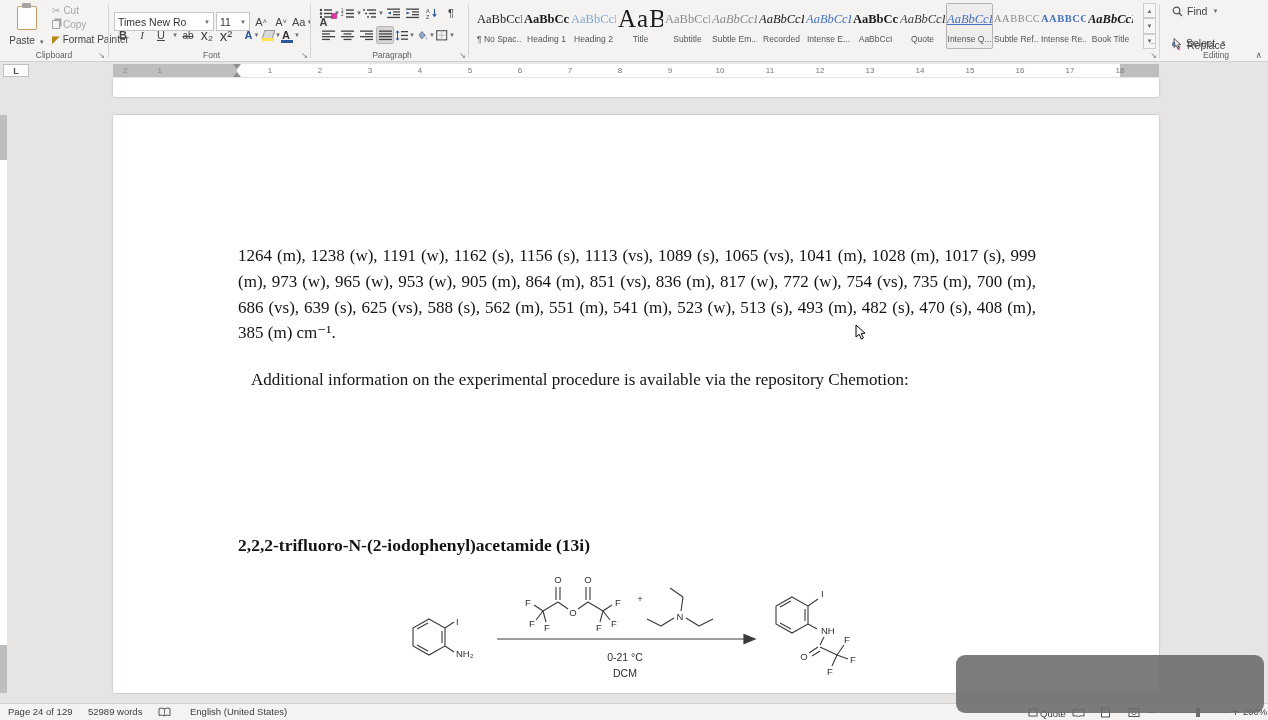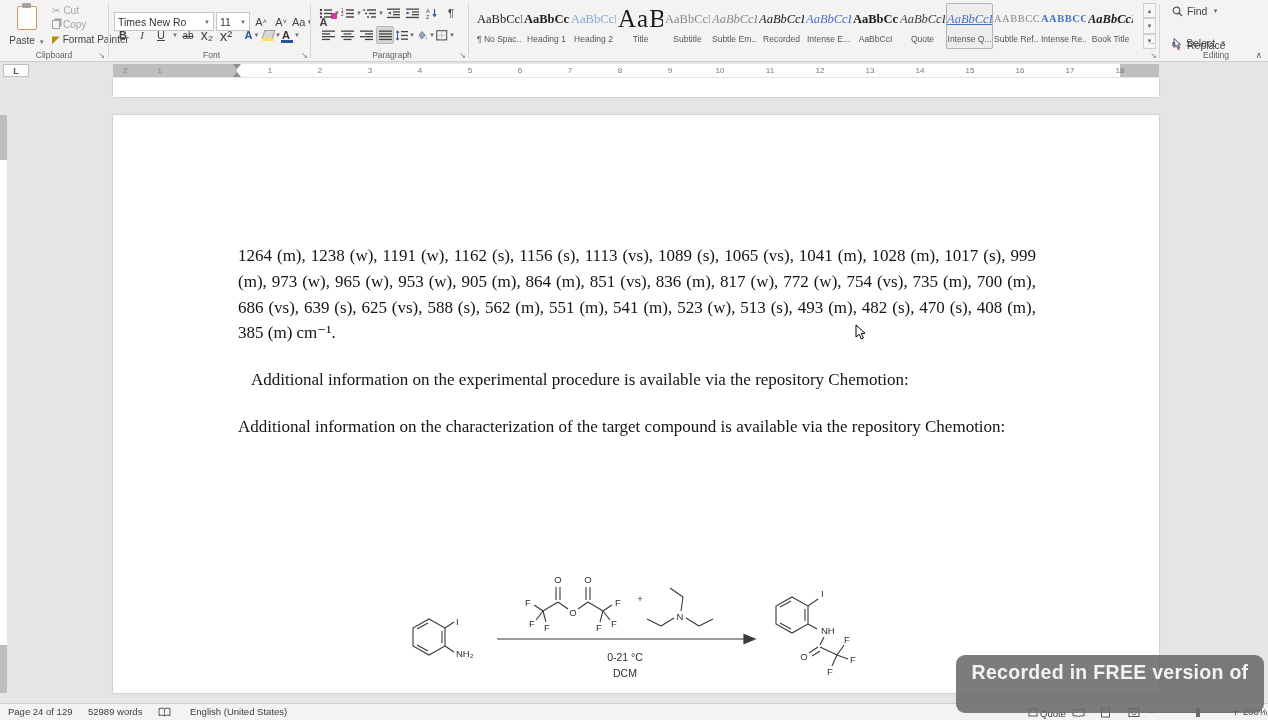--- a/index.html
+++ b/index.html
@@ -464,21 +464,21 @@
 
 <div class="doc-area">
   <div class="v-ruler">
       <div class="vwhite"></div>
     </div>
   <div class="page-prev"></div>
 
   <div class="page-main">
     <p class="doc-text p-ir">1264 (m), 1238 (w), 1191 (w), 1162 (s), 1156 (s), 1113 (vs), 1089 (s), 1065 (vs), 1041 (m), 1028 (m), 1017 (s), 999 (m), 973 (w), 965 (w), 953 (w), 905 (m), 864 (m), 851 (vs), 836 (m), 817 (w), 772 (w), 754 (vs), 735 (m), 700 (m), 686 (vs), 639 (s), 625 (vs), 588 (s), 562 (m), 551 (m), 541 (m), 523 (w), 513 (s), 493 (m), 482 (s), 470 (s), 408 (m), 385 (m) cm⁻¹.</p>
     <p class="doc-text p-proc">Additional information on the experimental procedure is available via the repository Chemotion:</p>
-    <p class="doc-text p-char">Additional information on the characterization of the target compound is available via the repository Chemotion:</p>
+    <h3 class="doc-text h-compound">2,2,2-trifluoro-N-(2-iodophenyl)acetamide (13i)</h3>
 
     <svg class="scheme" width="470" height="125" viewBox="0 0 470 125">
       <g stroke="#3a3a3a" stroke-width="1.1" fill="none">
         <polygon points="29,52 45,61 45,79 29,88 13,79 13,61"></polygon>
         <line x1="28" y1="56" x2="17" y2="62"></line>
           <line x1="42" y1="64" x2="42" y2="76"></line>
           <line x1="28" y1="84" x2="17" y2="78"></line>
         <line x1="45" y1="61" x2="54" y2="55"></line>
         <line x1="45" y1="79" x2="54" y2="85"></line>
       </g>
@@ -588,14 +588,13 @@
       </svg></div>
 
   <div class="sb-item" style="left:1148px;font-size:12px">−</div>
   <div class="zoom-track" style="left:1160px"></div>
   <div class="zoom-thumb" style="left:1196px"></div>
   <div class="sb-item" style="left:1232px;font-size:12px">+</div>
   <div class="sb-item" style="left:1243px">200%</div>
 </div>
 
 <div class="watermark">
-  <div class="wm1">Recorded in FREE version of</div>
 </div>
 
 </body></html>

